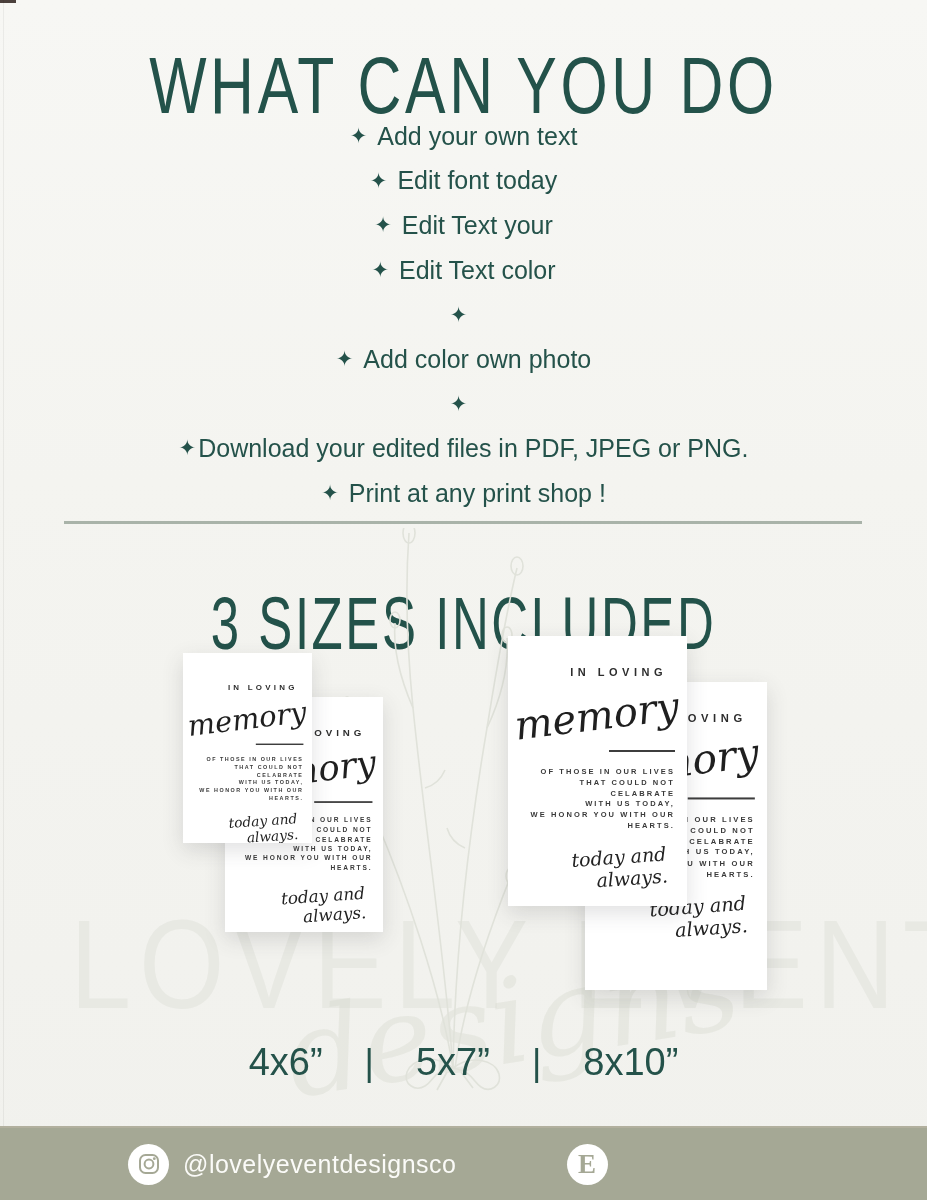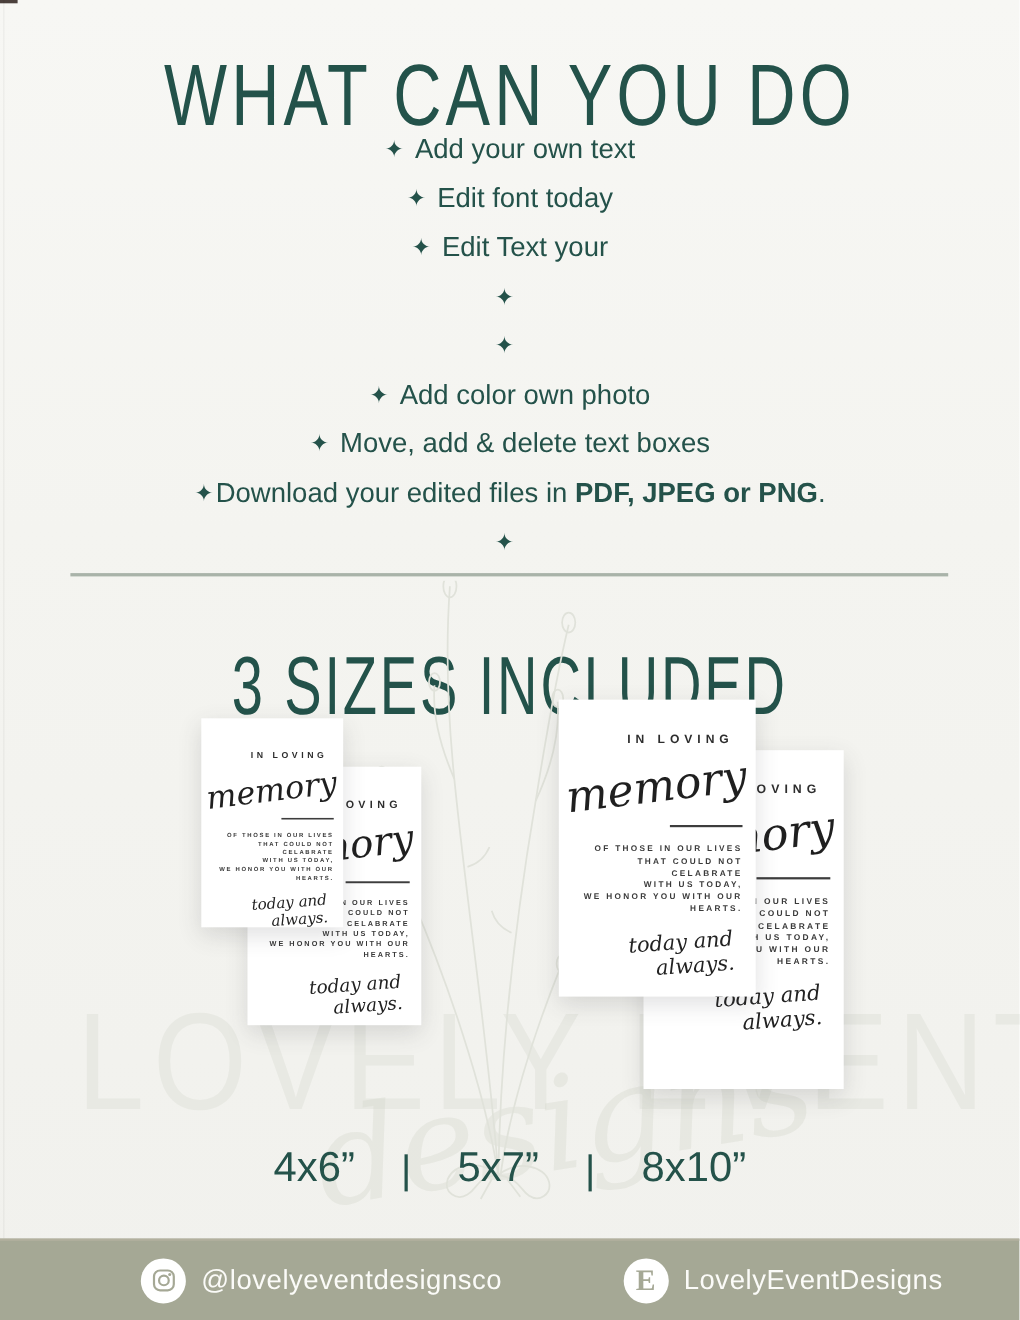--- a/index.html
+++ b/index.html
@@ -19,21 +19,21 @@
   .sizes-heading { position:absolute; top:580px; left:0; width:100%; text-align:center;
                 color:#23524a; font-size:60px; font-weight:400; letter-spacing:3px;
                 transform:scale(0.85,1.25); transform-origin:top center; white-space:nowrap; }
 
   
   .features { position:absolute; top:114px; left:0; width:100%; list-style:none; }
   .features li { height:44.6px; display:flex; align-items:center; justify-content:center;
                  color:#24524a; font-size:25px; }
   .features .bullet { font-size:21px; margin-right:10px; }
   .features li.tight .bullet { margin-right:2px; }
-  .features b { font-weight:700; }
+  .features b { font-weight:400; }
 
   .section-divider { position:absolute; top:521px; left:64px; width:798px; height:3px;
                      background:#a9b3a9; border:none; }
 
   
   .wm-text { position:absolute; top:893px; left:62px; width:810px; text-align:center;
              font-size:112px; letter-spacing:8px; color:#e8e9e3; white-space:nowrap;
              transform:scale(0.98,1.12); transform-origin:top center; z-index:1; }
   .wm-script { position:absolute; top:952px; left:285px; font-family:"DejaVu Serif","Liberation Serif",serif;
              font-style:italic; font-size:118px; color:rgba(208,212,201,0.33);
@@ -101,38 +101,39 @@
     <li>
         <span class="bullet">✦</span>
         <span>Edit font today</span>
       </li>
     <li>
         <span class="bullet">✦</span>
         <span>Edit Text your</span>
       </li>
     <li>
         <span class="bullet">✦</span>
+        <span>Edit Text color</span>
       </li>
     <li>
         <span class="bullet">✦</span>
       </li>
     <li>
         <span class="bullet">✦</span>
         <span>Add color own photo</span>
       </li>
     <li>
         <span class="bullet">✦</span>
-        <span>Move, add &amp; delete text boxes</span>
       </li>
     <li class="tight">
         <span class="bullet">✦</span>
         <span><span>Download your edited files in </span><b>PDF, JPEG or PNG</b><span>.</span></span>
       </li>
     <li>
         <span class="bullet">✦</span>
+        <span>Print at any print shop !</span>
       </li>
   </ul>
 
   <hr class="section-divider">
 
   <div class="sizes-heading">3 SIZES INCLUDED</div>
 
   <div class="wm-text">LOVELY EVENT</div>
   <div class="wm-script">designs</div>
 
@@ -244,17 +245,16 @@
           <circle cx="12" cy="12" r="4.4" stroke="#a5a895" stroke-width="2"></circle>
           <circle cx="17.3" cy="6.7" r="1.4" fill="#a5a895"></circle>
         </svg>
       </div>
       <span class="social-text">@lovelyeventdesignsco</span>
     </div>
     <div class="social social-etsy">
       <div class="icon-circle">
         <span class="etsy-e">E</span>
       </div>
-      <span class="social-text">LovelyEventDesigns</span>
     </div>
   </div>
 
 </div>
 
 </body></html>

